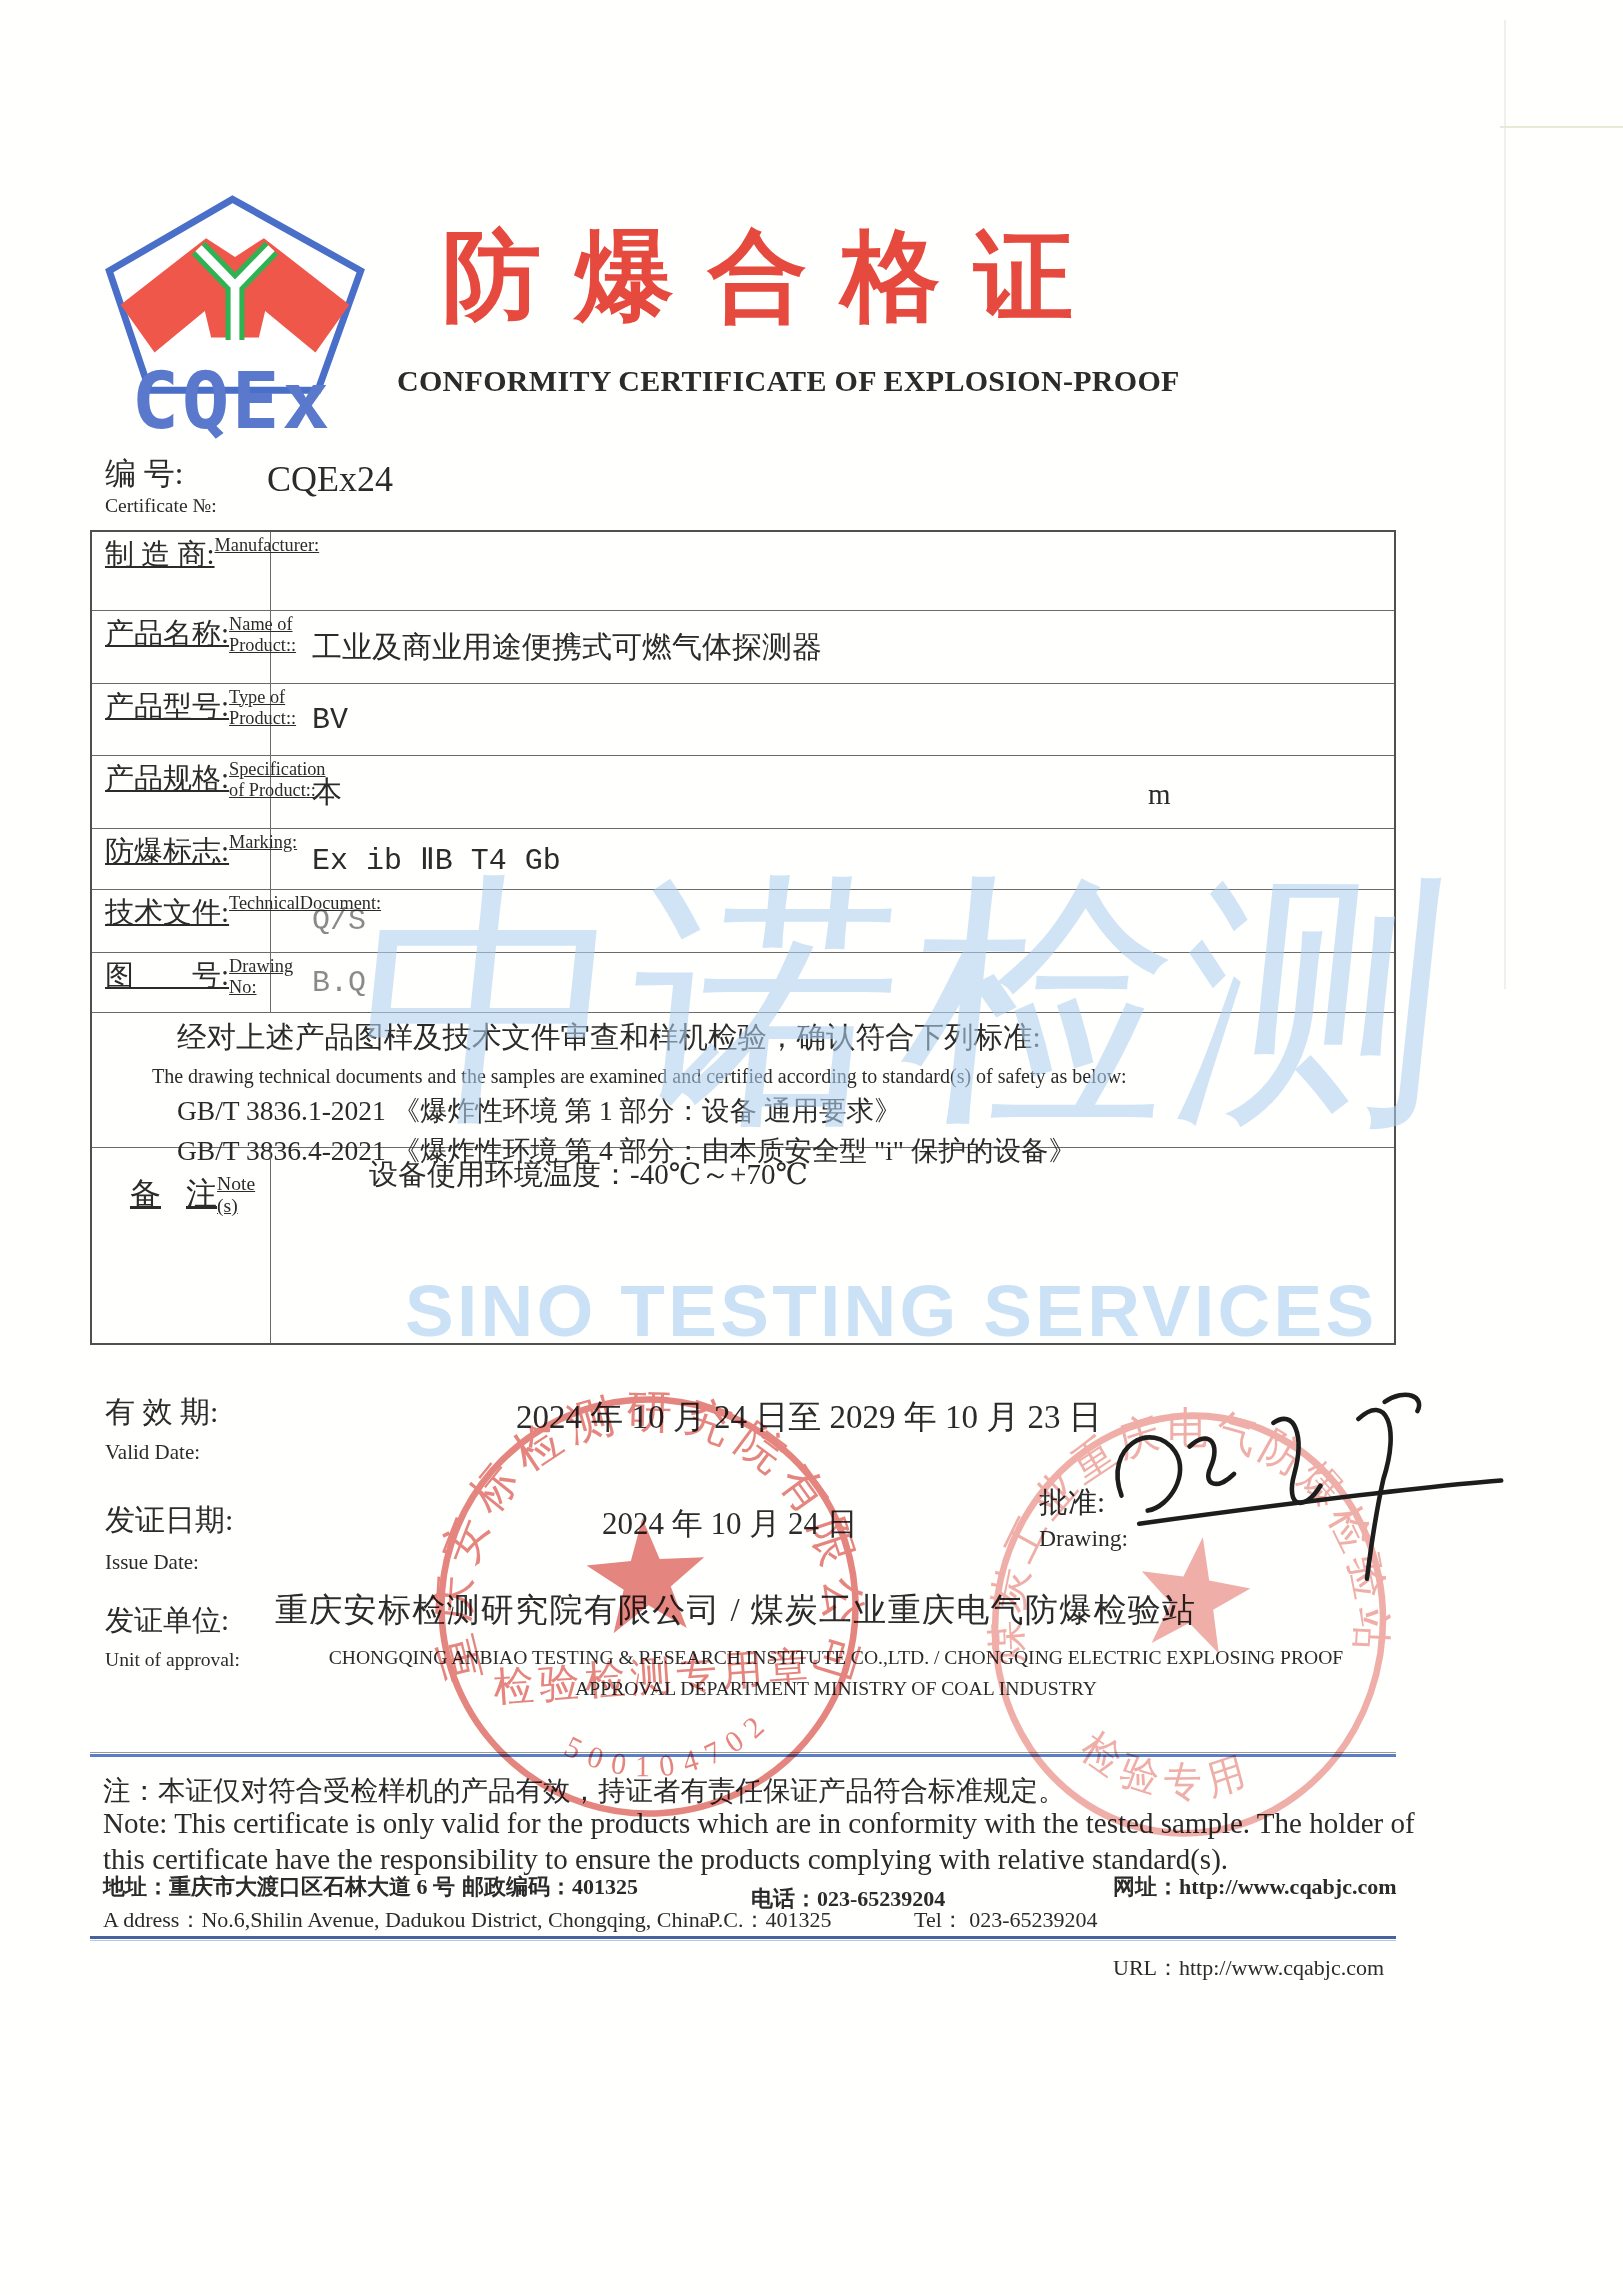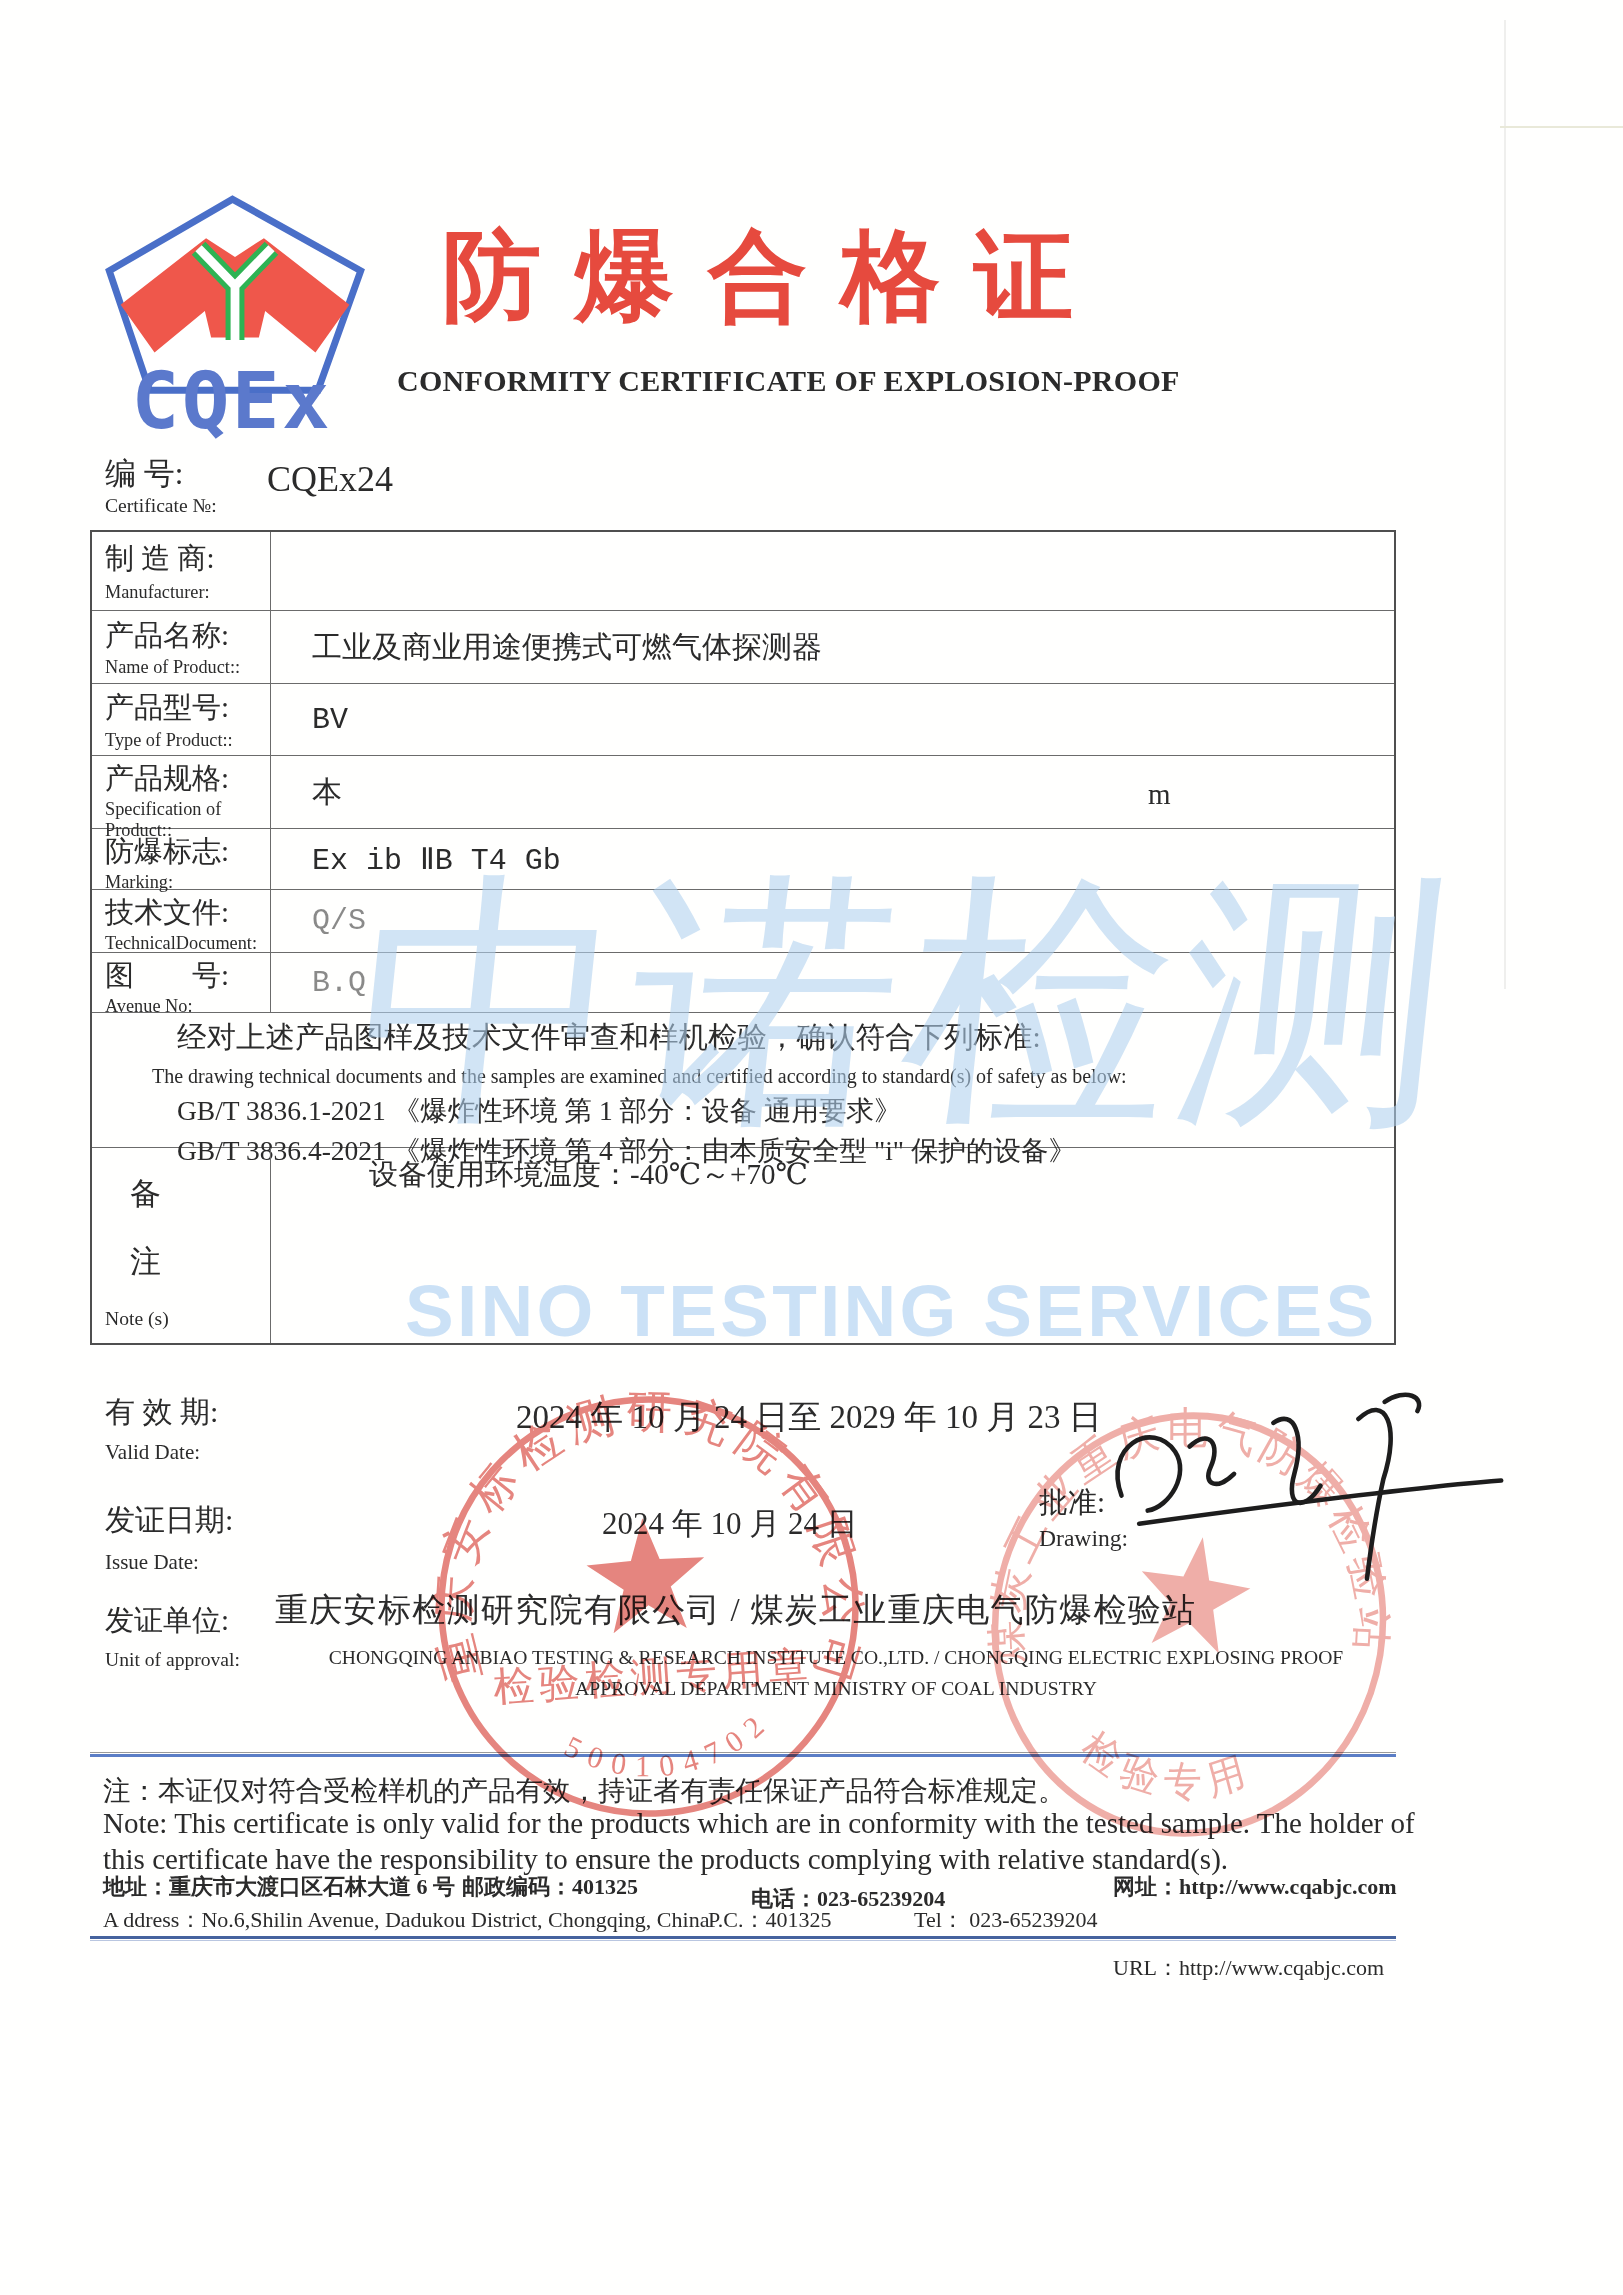--- a/index.html
+++ b/index.html
@@ -18,21 +18,21 @@
   
   .certno-cn{left:105px;top:453px;font-size:31px;}
   .certno-en{left:105px;top:495px;font-size:19.6px;}
   .certno-val{left:267px;top:458px;font-size:36px;}
 
   
   .cert-table{left:90px;top:530px;width:1306px;border:2px solid #4f4f4f;box-sizing:border-box;}
   .trow{display:flex;border-bottom:1.3px solid #6b6b6b;box-sizing:border-box;}
   .trow:last-child{border-bottom:none;}
   .tlabel{width:179px;min-width:179px;border-right:1.3px solid #6b6b6b;box-sizing:border-box;
-          display:flex;flex-direction:column;justify-content:space-evenly;padding:2.6px 3.9px 2.6px 13px;}
+          display:flex;flex-direction:row;justify-content:space-evenly;padding:2.6px 3.9px 2.6px 13px;text-decoration:underline;}
   .tlabel .cn{font-size:29px;white-space:nowrap;}
   .tlabel .en{font-size:18.3px;}
   .tvalue{flex:1;display:flex;align-items:center;padding-left:41px;font-size:30px;position:relative;}
   .mono{font-family:"Liberation Mono","DejaVu Sans Mono",monospace;}
   .faint{opacity:.55;}
   .vfrag-right{position:absolute;left:877px;top:22px;font-size:29px;}
   .h1{height:79px}.h2{height:73px}.h3{height:72px}.h4{height:73px}
   .h5{height:61px}.h6{height:63px}.h7{height:60px}
   .standards{display:block;height:135px;padding:5.2px 13px 0 85px;box-sizing:border-box;}
   .std-cn{font-size:29.5px;margin-bottom:6.5px;}
@@ -161,21 +161,21 @@
       <div class="tlabel">
         <span class="cn">技术文件:</span>
         <span class="en">TechnicalDocument:</span>
       </div>
       <div class="tvalue mono faint">Q/S</div>
     </div>
 
     <div class="trow h7">
       <div class="tlabel">
         <span class="cn">图　　号:</span>
-        <span class="en">Avenue No:</span>
+        <span class="en">Drawing No:</span>
       </div>
       <div class="tvalue mono faint">B.Q</div>
     </div>
 
     <div class="trow standards">
       <div class="std-cn">经对上述产品图样及技术文件审查和样机检验，确认符合下列标准:</div>
       <div class="std-en">The drawing technical documents and the samples are examined and certified according to standard(s) of safety as below:</div>
       <div class="std-line">GB/T 3836.1-2021 《爆炸性环境 第 1 部分：设备 通用要求》</div>
       <div class="std-line">GB/T 3836.4-2021 《爆炸性环境 第 4 部分：由本质安全型 "i" 保护的设备》</div>
     </div>

